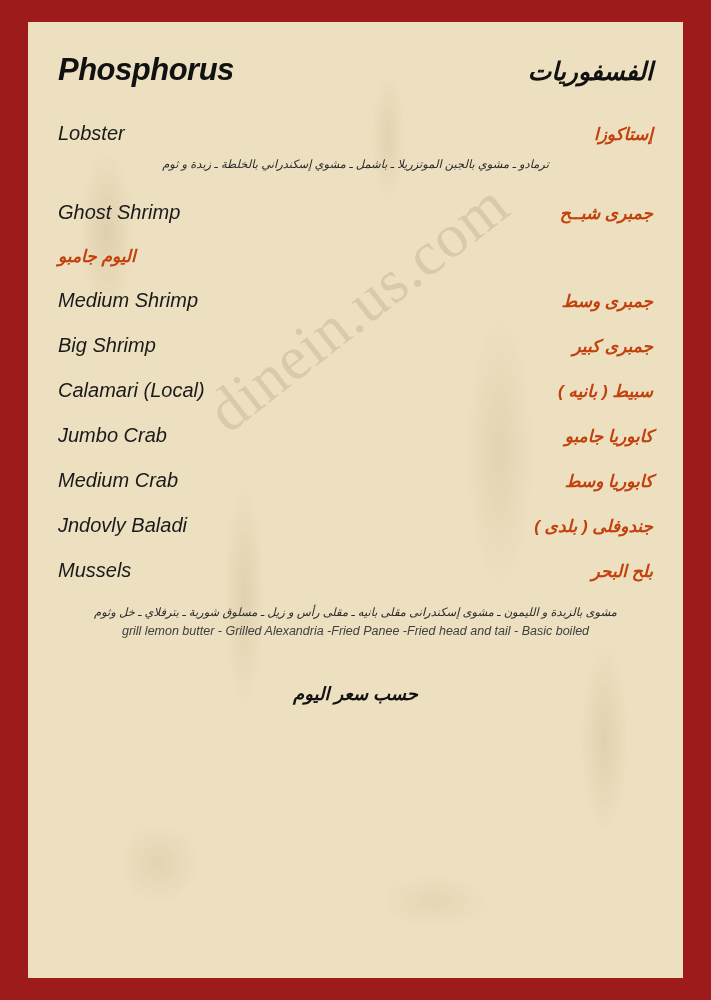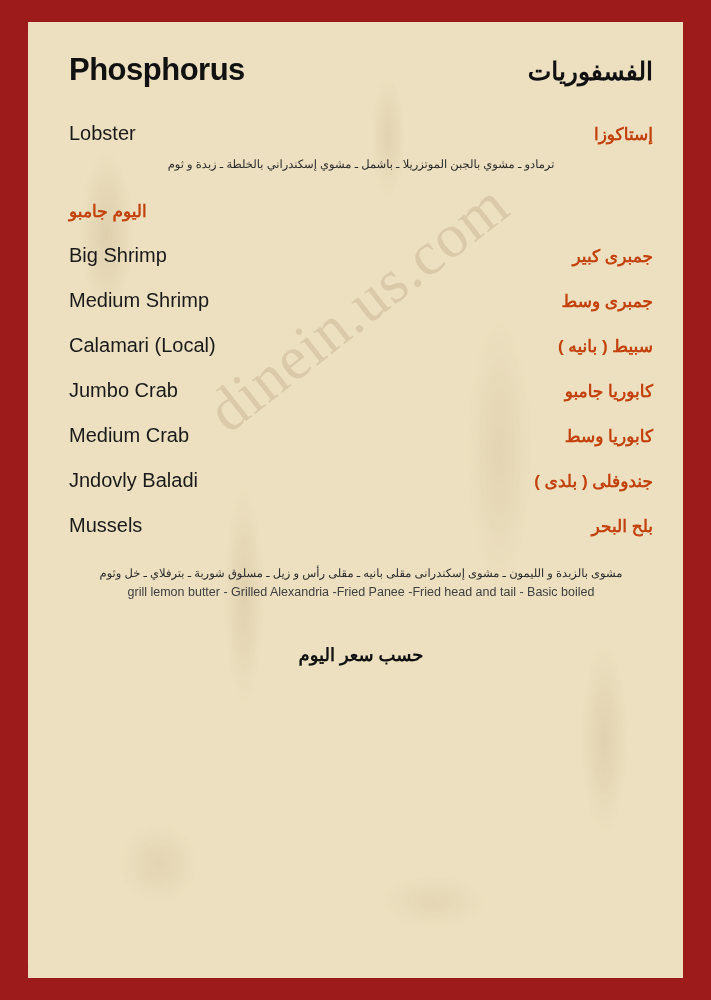--- a/index.html
+++ b/index.html
@@ -57,21 +57,22 @@
     color: rgba(150,125,90,0.22);
     transform: rotate(-38deg);
     white-space: nowrap;
     letter-spacing: 1px;
     pointer-events: none;
     font-family: "Liberation Serif", serif;
   }
   .content {
     position: relative;
     z-index: 3;
-    padding: 30px 30px 0 41px;
+    padding: 30px 30px 0 30px;
+    font-style: italic;
   }
   .header-row {
     display: flex;
     align-items: baseline;
     justify-content: space-between;
     margin-bottom: 34px;
   }
   .brand-en {
     font-size: 31px;
     font-weight: bold;
@@ -104,21 +105,21 @@
   .sub-note {
     text-align: center;
     font-size: 11.5px;
     color: #2a2a2a;
     direction: rtl;
     margin: 0 0 30px 0;
     letter-spacing: 0.2px;
   }
   .gap-after-lobster { margin-bottom: 12px; }
   .footer-note {
-    margin-top: 28px;
+    margin-top: 22px;
     text-align: center;
     line-height: 1.55;
   }
   .footer-ar {
     font-size: 11.5px;
     color: #2a2a2a;
     direction: rtl;
   }
   .footer-en {
     font-size: 12.5px;
@@ -149,29 +150,33 @@
       </div>
 
       <div class="item-row gap-after-lobster">
         <div class="item-en">Lobster</div>
         <div class="item-ar">إستاكوزا</div>
       </div>
 
       <div class="sub-note">ترمادو ـ مشوي بالجبن الموتزريلا ـ باشمل ـ مشوي إسكندراني بالخلطة ـ زبدة و ثوم</div>
 
       <div class="item-row">
+        <div class="item-en">Ghost Shrimp</div>
+        <div class="item-ar">جمبرى شبــح</div>
+      </div>
+      <div class="item-row">
         <div class="item-ar">اليوم جامبو</div>
+      </div>
+      <div class="item-row">
+        <div class="item-en">Medium Shrimp</div>
+        <div class="item-ar">جمبرى وسط</div>
       </div>
       <div class="item-row">
         <div class="item-en">Big Shrimp</div>
         <div class="item-ar">جمبرى كبير</div>
-      </div>
-      <div class="item-row">
-        <div class="item-en">Medium Shrimp</div>
-        <div class="item-ar">جمبرى وسط</div>
       </div>
       <div class="item-row">
         <div class="item-en">Calamari (Local)</div>
         <div class="item-ar">سبيط ( بانيه )</div>
       </div>
       <div class="item-row">
         <div class="item-en">Jumbo Crab</div>
         <div class="item-ar">كابوريا جامبو</div>
       </div>
       <div class="item-row">

